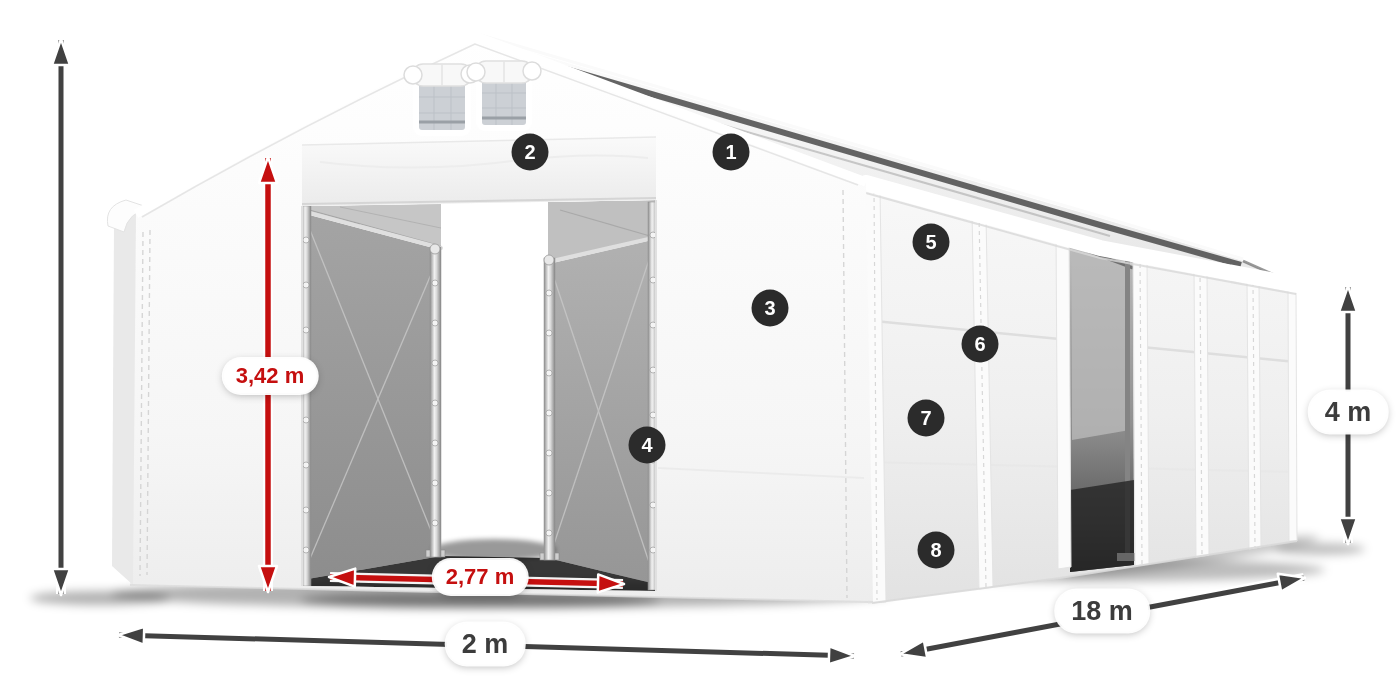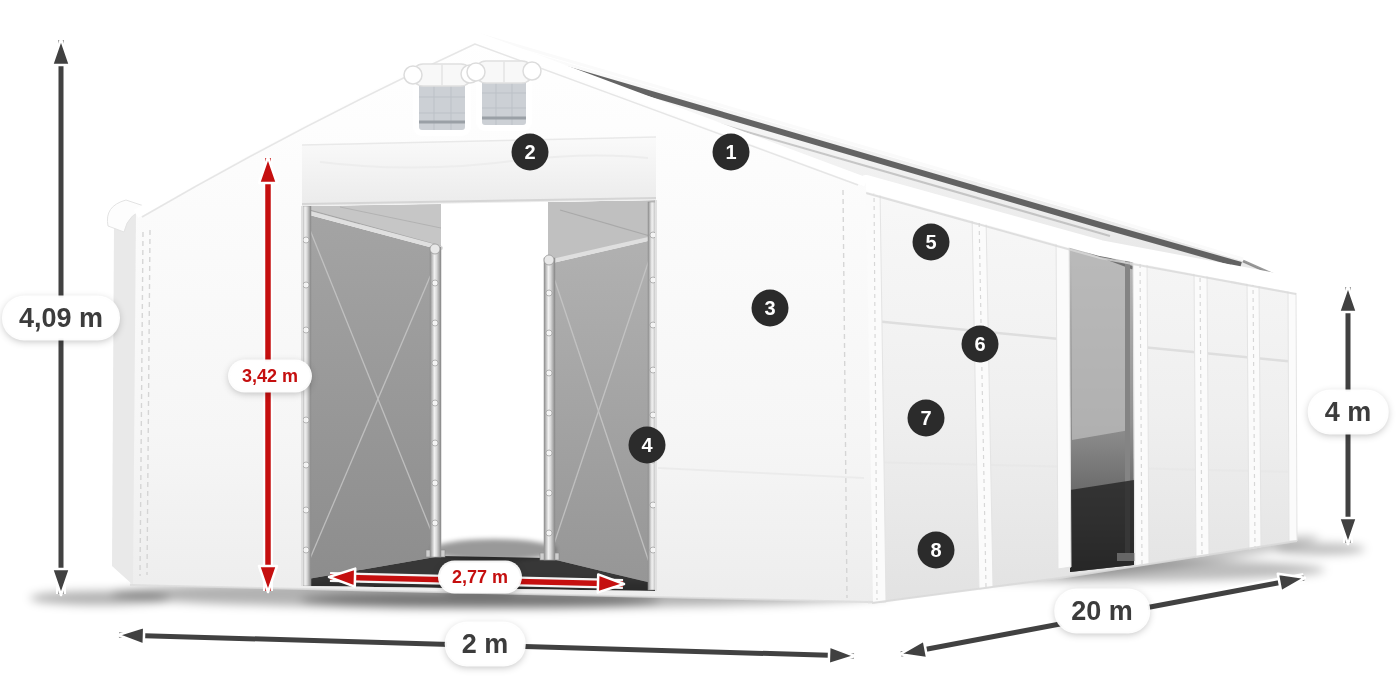--- a/index.html
+++ b/index.html
@@ -10,21 +10,21 @@
   .stage svg{position:absolute;left:0;top:0;}
   .pill{
     position:absolute;transform:translate(-50%,-50%);
     background:#ffffff;border-radius:20px;white-space:nowrap;
     font-weight:bold;color:#3c3c3c;
     box-shadow:0 0 0 2px rgba(255,255,255,.95), 0 2px 8px rgba(0,0,0,.30);
     display:flex;align-items:center;justify-content:center;
     z-index:5;
   }
   .pill--lg{font-size:27px;padding:5px 15px;}
-  .pill--sm{font-size:18px;padding:4px 12px;}
+  .pill--sm{font-size:22px;padding:4px 12px;}
   .pill--red{color:#c50f0f;}
   .badge{
     position:absolute;transform:translate(-50%,-50%);
     width:37px;height:37px;border-radius:50%;
     background:#2b2b2b;color:#ffffff;
     font-weight:bold;font-size:20px;
     display:flex;align-items:center;justify-content:center;
     z-index:4;
   }
 </style>
@@ -288,25 +288,24 @@
   <g>
     <line x1="901" y1="654" x2="1304" y2="578" stroke="#ffffff" stroke-width="10" opacity="0.95"></line>
     <line x1="901" y1="654" x2="1304" y2="578" stroke="#414141" stroke-width="5" marker-start="url(#ah-dark)" marker-end="url(#ah-dark)"></line>
   </g>
   <g>
     <line x1="1348" y1="287" x2="1348" y2="543" stroke="#ffffff" stroke-width="10" opacity="0.95"></line>
     <line x1="1348" y1="287" x2="1348" y2="543" stroke="#414141" stroke-width="5" marker-start="url(#ah-dark)" marker-end="url(#ah-dark)"></line>
   </g>
 </svg>
 
-<div class="pill pill--lg" style="left:61px;top:318px;">4,09 m</div>
 <div class="pill pill--sm pill--red" style="left:270px;top:376px;">3,42 m</div>
 <div class="pill pill--sm pill--red" style="left:480px;top:577px;">2,77 m</div>
 <div class="pill pill--lg" style="left:485px;top:644px;">2 m</div>
-<div class="pill pill--lg" style="left:1102px;top:611px;">20 m</div>
+<div class="pill pill--lg" style="left:1102px;top:611px;">18 m</div>
 <div class="pill pill--lg" style="left:1348px;top:412px;">4 m</div>
 
 <div class="badge" style="left:731px;top:152px;">1</div>
 <div class="badge" style="left:530px;top:152px;">2</div>
 <div class="badge" style="left:770px;top:308px;">3</div>
 <div class="badge" style="left:647px;top:445px;">4</div>
 <div class="badge" style="left:931px;top:242px;">5</div>
 <div class="badge" style="left:980px;top:344px;">6</div>
 <div class="badge" style="left:926px;top:418px;">7</div>
 <div class="badge" style="left:936px;top:550px;">8</div>

